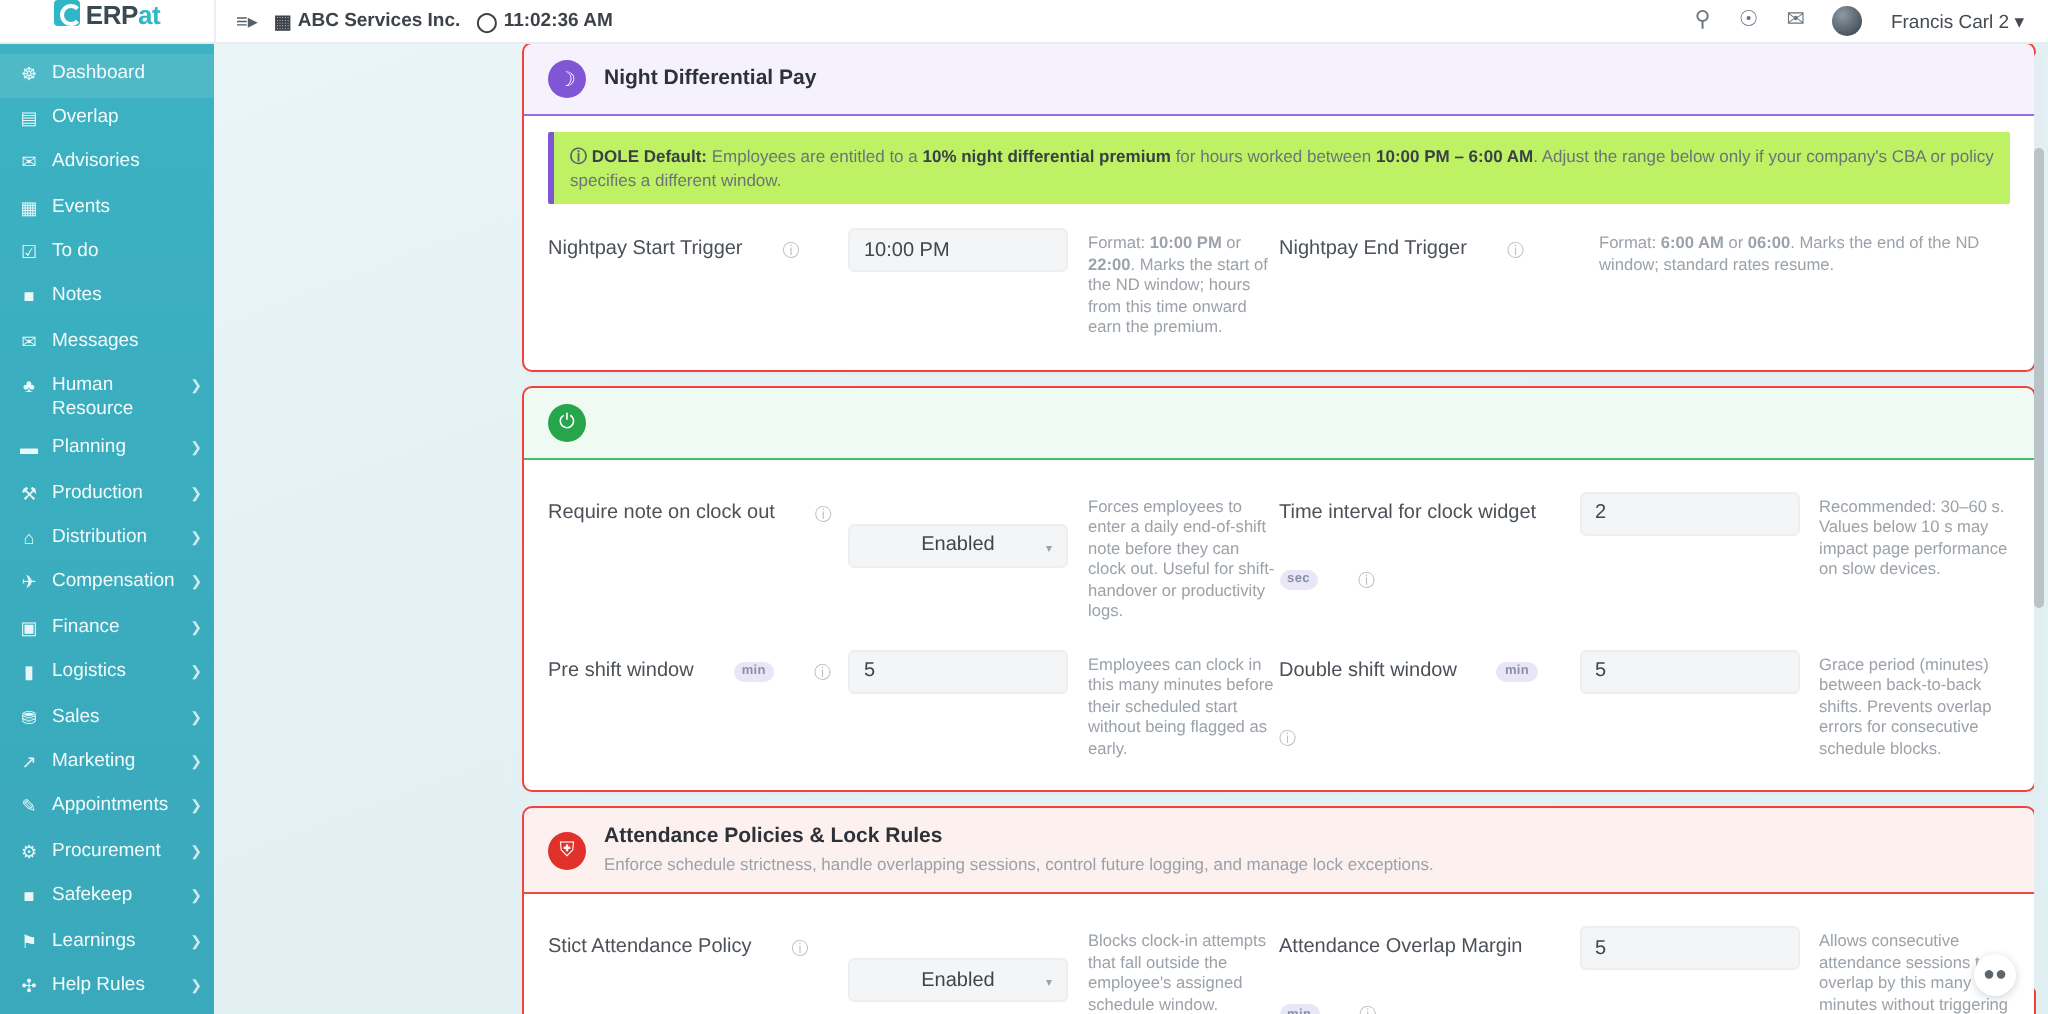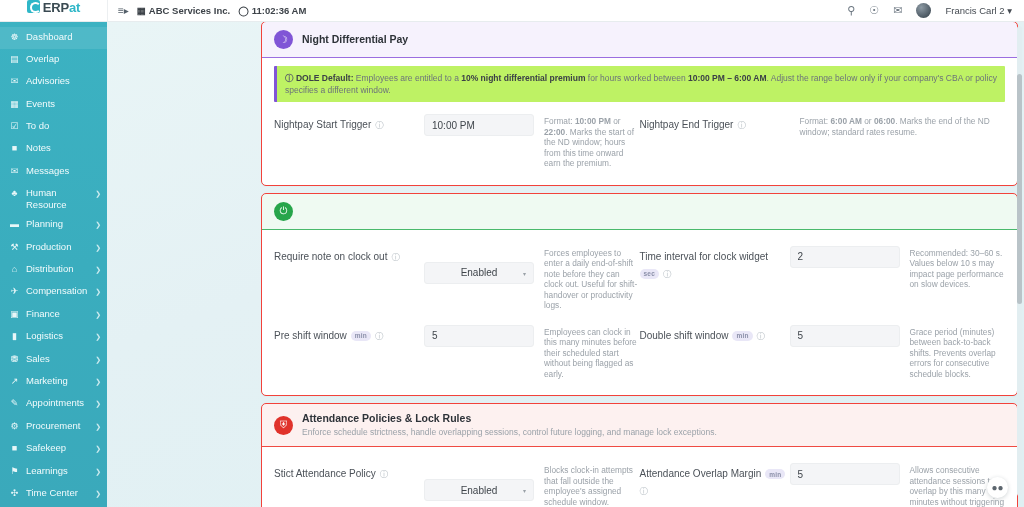--- a/index.html
+++ b/index.html
@@ -103,21 +103,21 @@
     margin-bottom:4px;
   }
   .notice b { color:#3b4046; }
   .notice .iico{ color:#5b6168; font-weight:bold; }
 
   
   .frow { display:flex; gap:0; }
   .fcell { width:50%; display:flex; align-items:flex-start; padding:8px 0 6px 0; gap:0; }
   .flabel {
     width:150px; flex:0 0 150px; font-size:10px; color:#4b5158; line-height:13px;
-    padding-top:4px; display:flex; align-items:flex-start; flex-wrap:wrap; gap:4px;
+    padding-top:4px; display:flex; align-items:flex-start; flex-wrap:wrap; gap:20px;
   }
   .flabel .unit {
     background:#e9e7f7; color:#8a8fa8; font-size:6.5px; border-radius:7px;
     padding:1.5px 4px; line-height:7px; font-weight:bold; letter-spacing:.2px;
     position:relative; top:2px;
   }
   .flabel .qm { color:#b9c0c6; font-size:8.5px; position:relative; top:1px; }
   .fctrl { width:110px; flex:0 0 110px; }
   .inp {
     width:100%; height:22px; background:#f4f5f7; border:1px solid #eceef0;
@@ -269,21 +269,21 @@
           <span class="ni-label">Safekeep</span>
           <span class="caret">❯</span>
         </div>
         <div class="nav-item">
           <span class="ni-ico">⚑</span>
           <span class="ni-label">Learnings</span>
           <span class="caret">❯</span>
         </div>
         <div class="nav-item">
           <span class="ni-ico">✣</span>
-          <span class="ni-label">Time Center</span>
+          <span class="ni-label">Help Rules</span>
           <span class="caret">❯</span>
         </div>
       </div>
 
     <div class="content">
       <div class="content-inner">
         <div class="page" id="page">
             <div class="card sel">
               <div class="card-head head-purple">
                 <div class="badge">☽</div>

